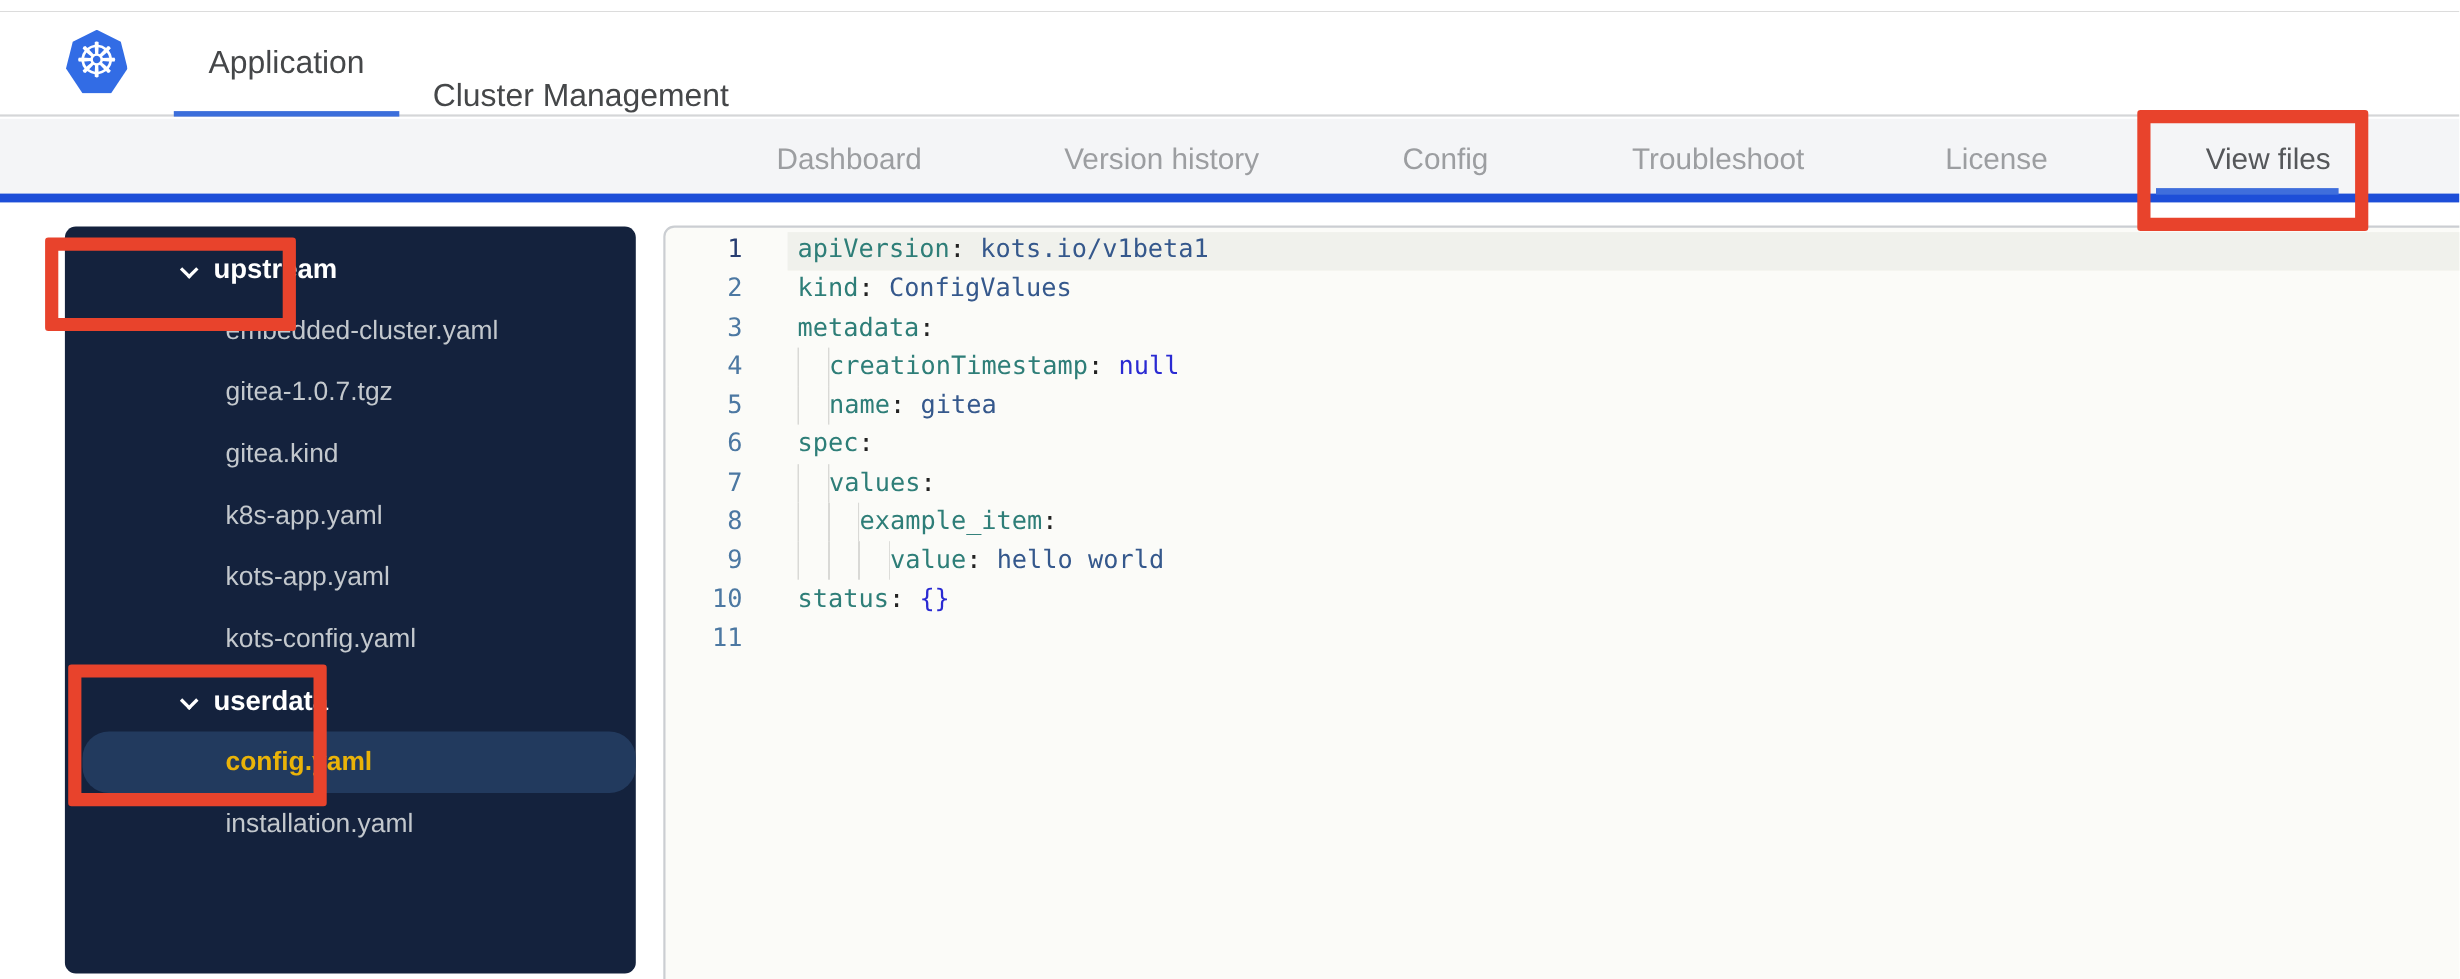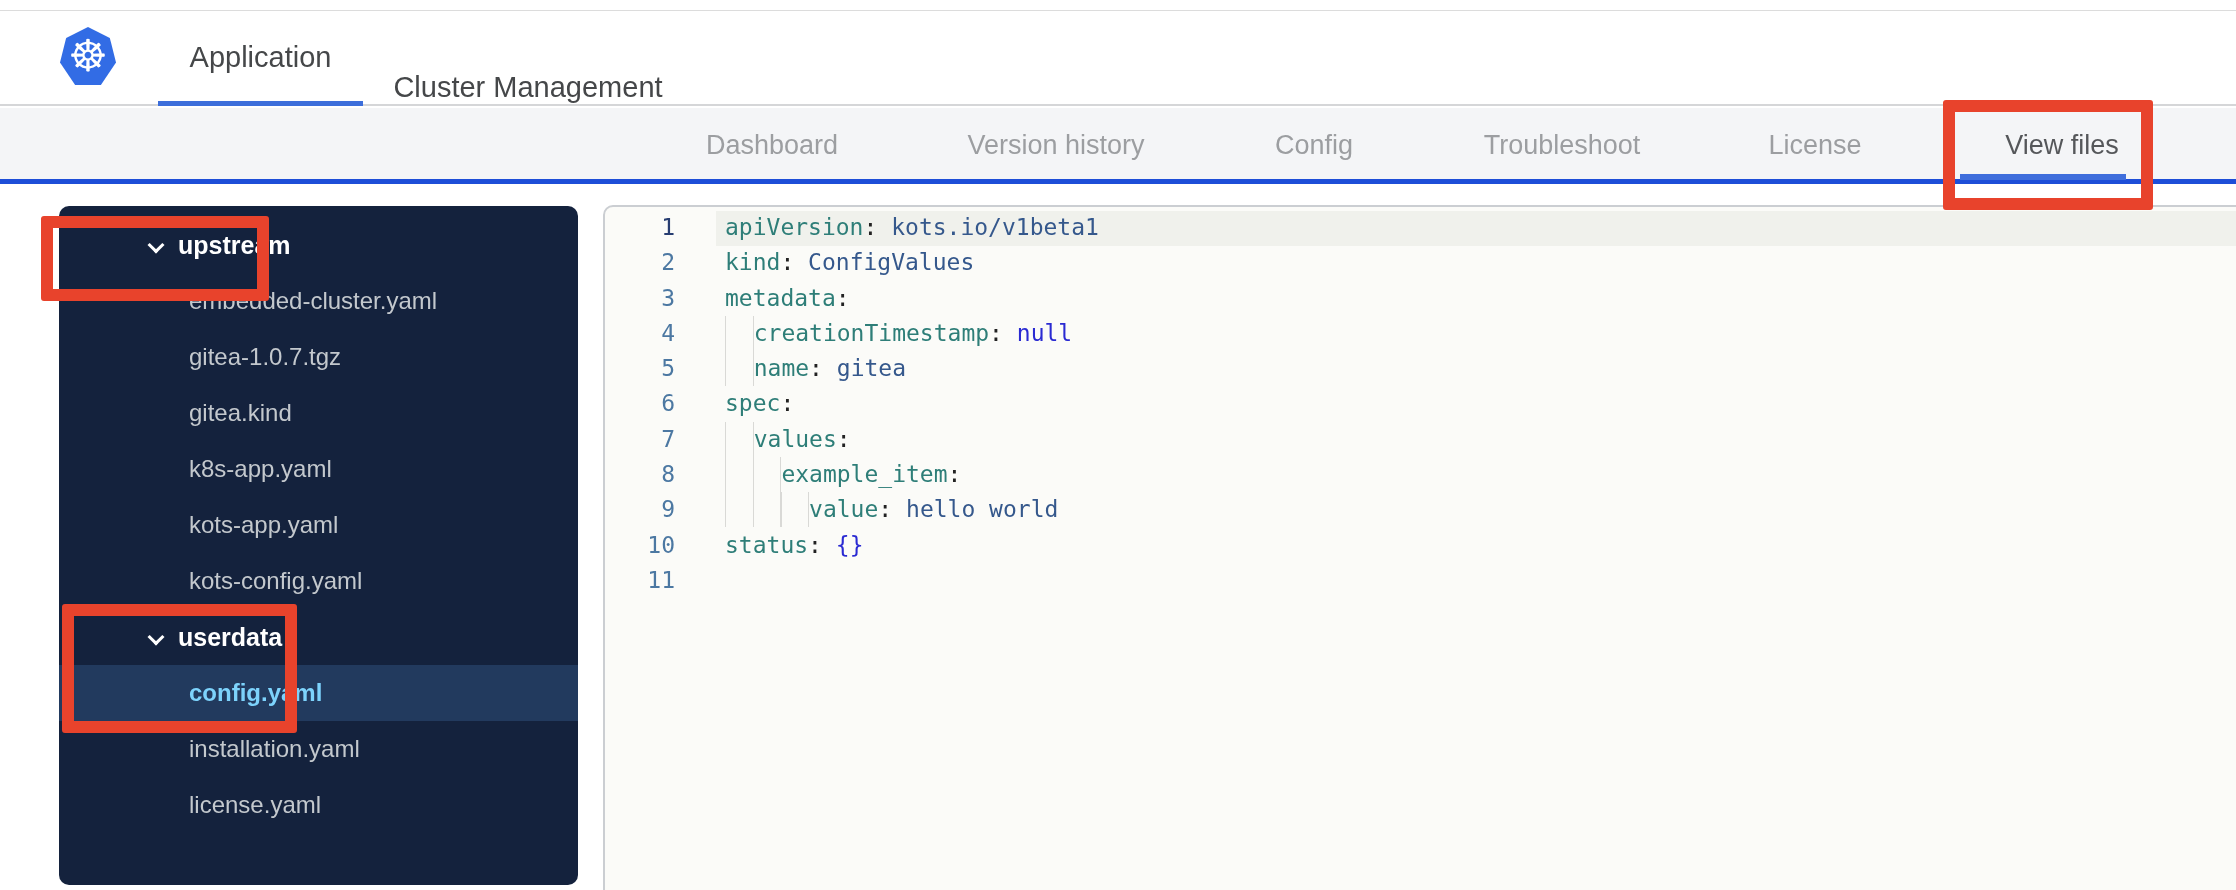--- a/index.html
+++ b/index.html
@@ -30,44 +30,44 @@
   }
   .header-tab.t0 { left:158px; width:205px; }
   .header-tab.t1 { left:393px; width:270px;align-items:flex-end; }
   .header-tab .active-underline {
     position:absolute; left:0; bottom:-2px; width:100%; height:5px; background:#3c6edb;
   }
 
   
   .app-nav {
     position:absolute; left:0; top:108px; width:100%; height:76px;
-    background:#f4f5f7; border-bottom:5px solid #1d4ed8;
+    background:#f4f5f7; border-bottom:8px solid #1d4ed8;
   }
   .nav-tab {
     position:absolute; top:0; height:74px; transform:translateX(-50%);
     display:flex; align-items:center; font-size:27px; color:#9c9ea1; cursor:pointer;
     white-space:nowrap;
   }
   .nav-tab.active { color:#55575a; }
   .nav-underline {
     position:absolute; left:1960px; bottom:-1px; width:166px; height:6px; background:#3f6edc;
   }
 
   
   .file-tree {
     position:absolute; left:59px; top:206px; width:519px; height:679px;
-    background:#14223d; border-radius:10px; padding-top:11px; overflow:hidden;
+    background:#14223d; border-radius:10px; padding-top:11px; overflow:hidden;padding-left:16px;
   }
   .tree-row {
     position:relative; height:56px; display:flex; align-items:center;
     cursor:pointer; white-space:nowrap;
   }
   .tree-row.folder { padding-left:90px; font-weight:bold; color:#ffffff; font-size:25px; }
   .tree-row.file { padding-left:130px; color:#c3c8cd; font-size:24px; }
-  .tree-row.file.selected { background:#223a5e; color:#7dd3fc; font-weight:bold; }
+  .tree-row.file.selected { background:#223a5e; color:#eab308; font-weight:bold;border-radius:24px; }
   .chevron {
     width:15px; height:15px; margin-right:14px; position:relative; flex:0 0 auto;
   }
   .chevron::before {
     content:""; position:absolute; left:1px; top:1px; width:9px; height:9px;
     border-left:3px solid #ffffff; border-bottom:3px solid #ffffff;
     transform:rotate(-45deg);
   }
 
   
@@ -163,23 +163,20 @@
       <div class="tree-row folder">
         <span class="chevron"></span>
         <span>userdata</span>
       </div>
       <div class="tree-row file selected">
         <span>config.yaml</span>
       </div>
       <div class="tree-row file">
         <span>installation.yaml</span>
       </div>
-      <div class="tree-row file">
-        <span>license.yaml</span>
-      </div>
     </aside>
 
   <main class="editor-panel">
     <div class="active-line-highlight"></div>
     <div class="gutter" id="gutter">
         <div class="ln active">1</div>
         <div class="ln">2</div>
         <div class="ln">3</div>
         <div class="ln">4</div>
         <div class="ln">5</div>

